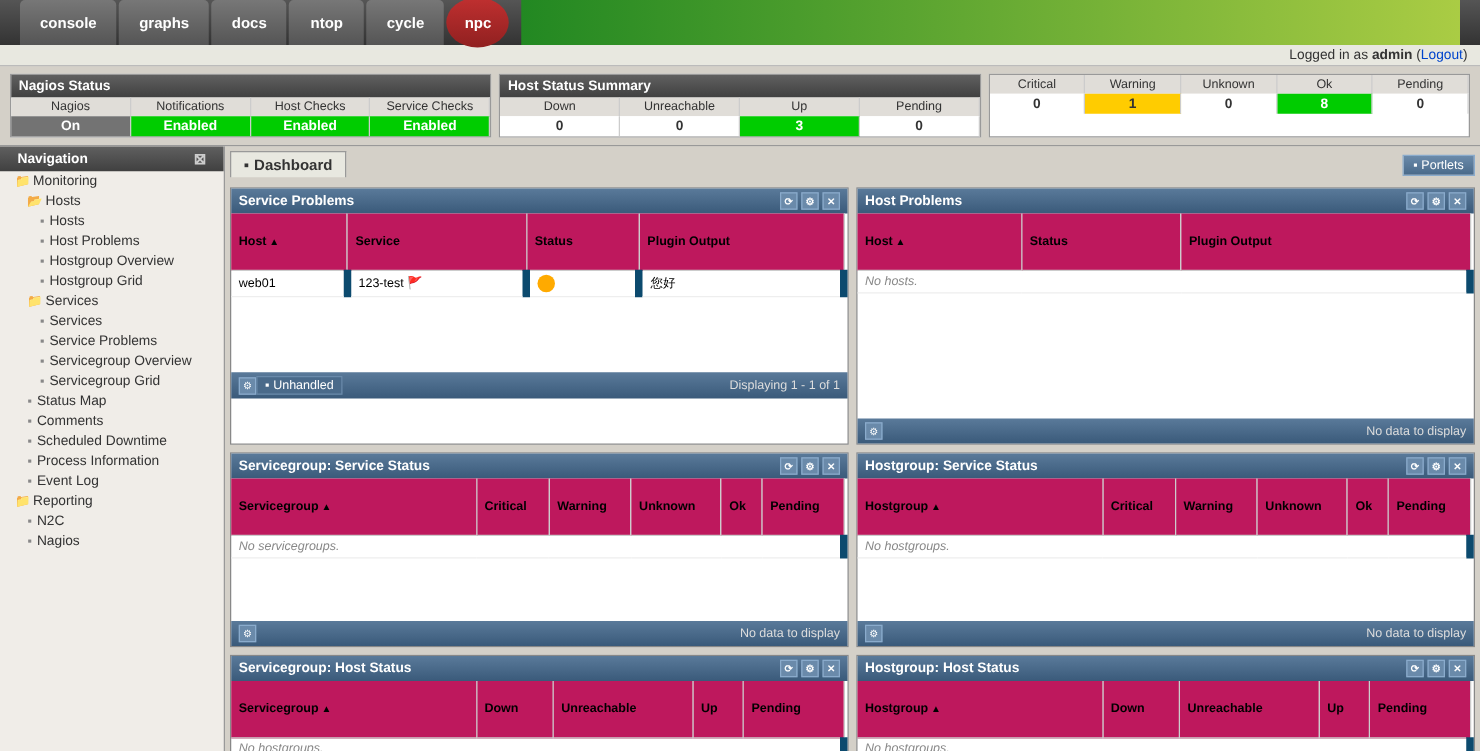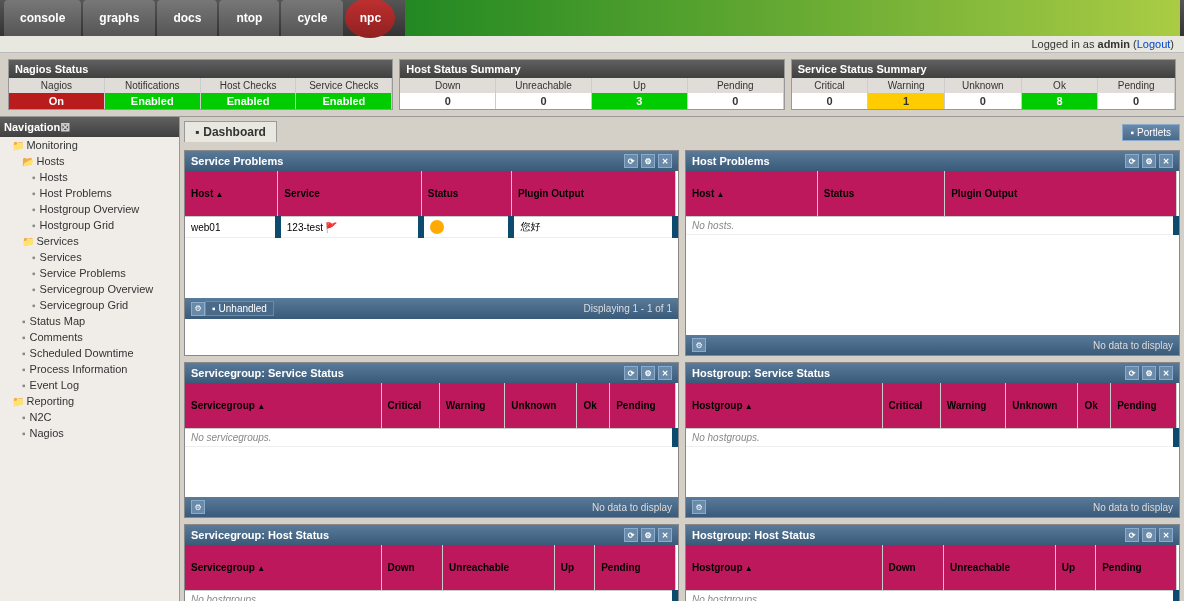--- a/index.html
+++ b/index.html
@@ -1,47 +1,47 @@
 <!DOCTYPE html>
 <html><head>
   <meta charset="utf-8">
   <style>
     * { margin: 0; padding: 0; box-sizing: border-box; }
     body { font-family: Arial, Helvetica, sans-serif; font-size: 11px; background: #c0c0c0; width: 1184px; height: 601px; overflow: hidden; }
 
     
-    .top-nav { display: flex; align-items: stretch; background: linear-gradient(to bottom, #555, #333); height: 36px; padding: 0 4px; gap: 2px; position: relative; }
+    .top-nav { display: flex; align-items: stretch; background: linear-gradient(to bottom, #555, #333); height: 36px; padding: 0 16px; gap: 2px; position: relative; }
     .top-nav-tab { display: flex; align-items: center; justify-content: center; padding: 0 16px; color: #fff; font-size: 12px; font-weight: bold; cursor: pointer; border-radius: 4px 4px 0 0; background: linear-gradient(to bottom, #777, #555); min-width: 60px; }
     .top-nav-tab.npc { background: linear-gradient(to bottom, #c03030, #902020); border-radius: 50%; width: 50px; min-width: 50px; height: 40px; position: relative; top: -2px; }
     .top-nav-right { margin-left: auto; display: flex; align-items: center; gap: 4px; }
     .top-nav-right-btn { background: linear-gradient(to bottom, #777, #555); color: #fff; padding: 4px 12px; font-size: 12px; border-radius: 3px; cursor: pointer; height: 26px; display: flex; align-items: center; }
     .top-nav-icon-btn { background: linear-gradient(to bottom, #777, #555); color: #fff; width: 28px; height: 26px; display: flex; align-items: center; justify-content: center; border-radius: 3px; cursor: pointer; font-size: 14px; }
     .logged-in-bar { background: #e8e8e0; text-align: right; padding: 2px 10px; font-size: 11px; color: #333; border-bottom: 1px solid #bbb; }
     .logged-in-bar a { color: #0044cc; text-decoration: none; }
 
     
     .status-bars { display: flex; gap: 6px; padding: 6px 8px; background: #d4d0c8; border-bottom: 1px solid #999; }
     .status-box { border: 1px solid #999; background: #fff; flex: 1; }
     .status-box-title { background: linear-gradient(to bottom, #606060, #404040); color: #fff; font-weight: bold; font-size: 11px; padding: 3px 6px; }
     .status-box-header { display: flex; background: #e0ddd8; }
     .status-box-header-cell { flex: 1; text-align: center; padding: 2px 4px; font-size: 10px; color: #333; border-right: 1px solid #ccc; }
     .status-box-values { display: flex; }
     .status-val { flex: 1; text-align: center; padding: 2px 4px; font-size: 11px; font-weight: bold; border-right: 1px solid #ccc; }
     .val-green { background: #00cc00; color: #fff; }
     .val-yellow { background: #ffcc00; color: #333; }
     .val-white { background: #fff; color: #333; }
     .val-enabled { background: #00cc00; color: #fff; }
-    .val-on { background: #b91c1c; color: #fff; }
+    .val-on { background: #737373; color: #fff; }
 
     
     .main-layout { display: flex; height: calc(601px - 36px - 20px - 60px); }
 
     
     .sidebar { width: 180px; background: #f0ede8; border-right: 1px solid #999; overflow-y: auto; flex-shrink: 0; }
-    .sidebar-header { background: linear-gradient(to bottom, #606060, #404040); color: #fff; font-weight: bold; padding: 3px 4px; display: flex; justify-content: flex-start; align-items: center; font-size: 11px; }
+    .sidebar-header { background: linear-gradient(to bottom, #606060, #404040); color: #fff; font-weight: bold; padding: 3px 14px; display: flex; justify-content: space-between; align-items: center; font-size: 11px; }
     .sidebar-header-icon { cursor: pointer; color: #ccc; font-size: 12px; }
     .nav-item { display: flex; align-items: center; padding: 2px 4px; cursor: pointer; }
     .nav-item-text { font-size: 11px; color: #333; }
     .folder-icon { margin-right: 2px; font-size: 10px; }
     .nav-indent1 { padding-left: 12px; }
     .nav-indent2 { padding-left: 22px; }
     .nav-indent3 { padding-left: 32px; }
 
     
     .dashboard-tab { display: inline-flex; align-items: center; background: #e8e8e0; border: 1px solid #999; border-bottom: none; padding: 3px 10px; font-size: 12px; font-weight: bold; color: #333; margin-bottom: 4px; cursor: pointer; }
@@ -124,21 +124,20 @@
     </div>
     <div class="status-box-values">
       <div class="status-val val-white">0</div>
       <div class="status-val val-white">0</div>
       <div class="status-val val-green">3</div>
       <div class="status-val val-white">0</div>
     </div>
   </div>
 
   <div class="status-box">
-    <div class="status-box-title">Service Status Summary</div>
     <div class="status-box-header">
       <div class="status-box-header-cell">Critical</div>
       <div class="status-box-header-cell">Warning</div>
       <div class="status-box-header-cell">Unknown</div>
       <div class="status-box-header-cell">Ok</div>
       <div class="status-box-header-cell">Pending</div>
     </div>
     <div class="status-box-values">
       <div class="status-val val-white">0</div>
       <div class="status-val val-yellow">1</div>

